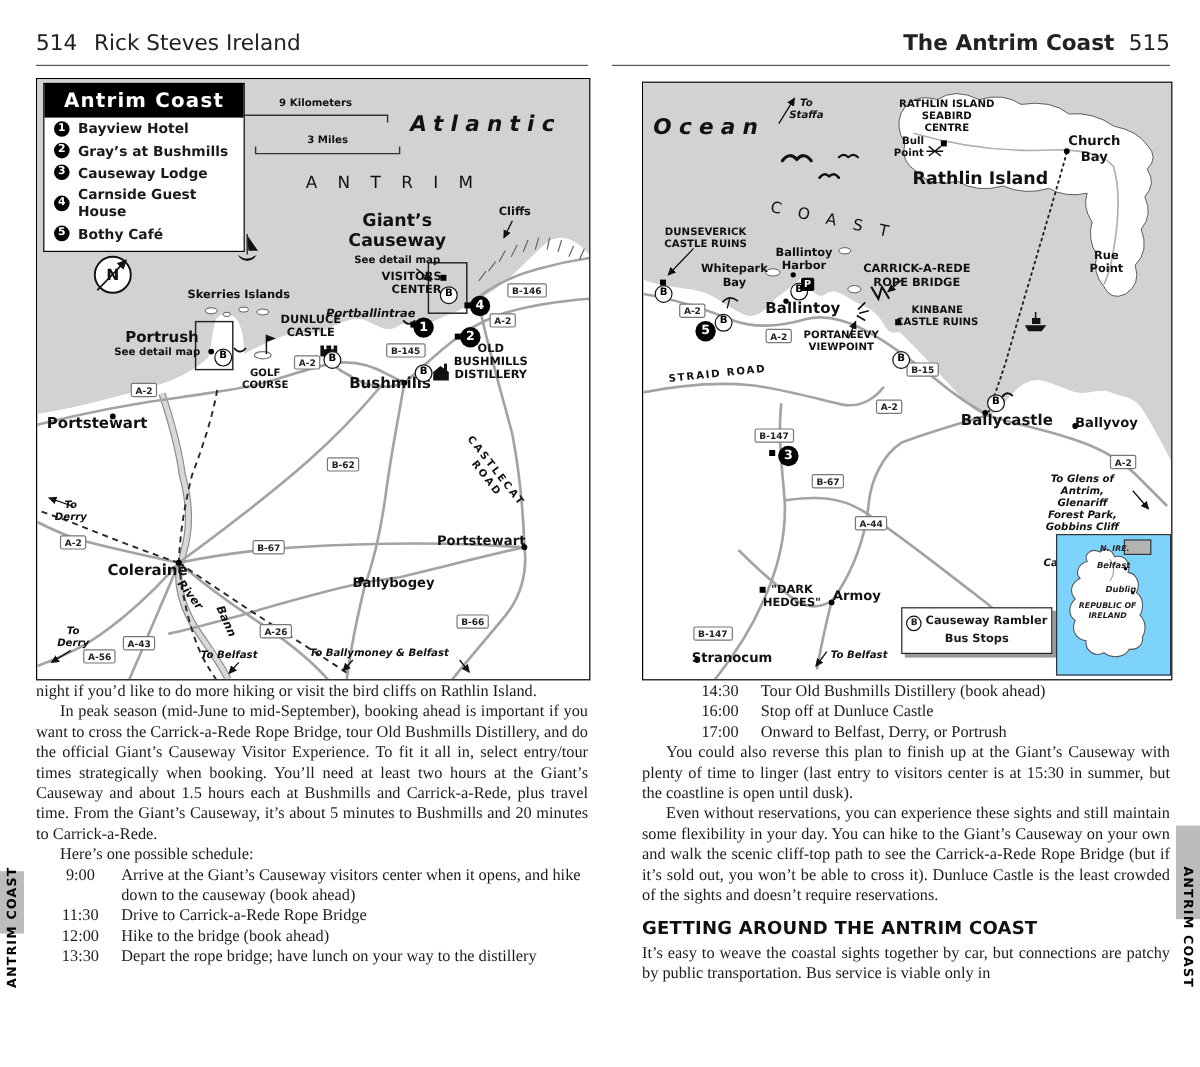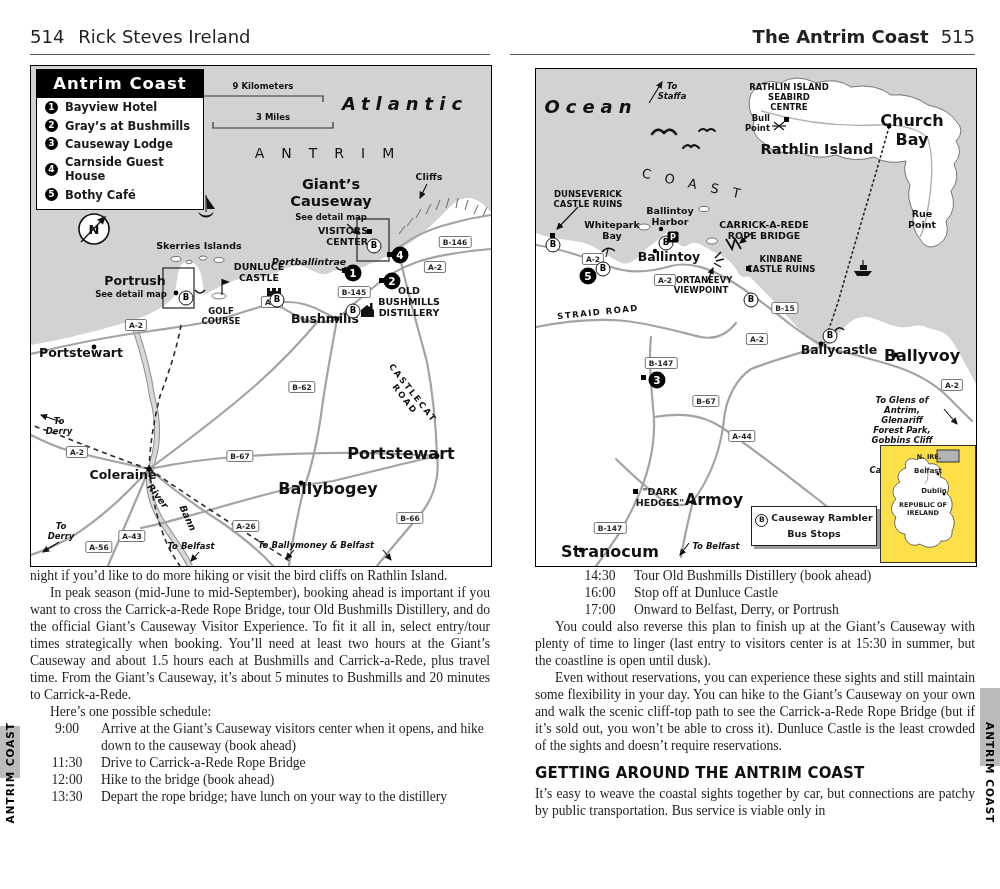--- a/index.html
+++ b/index.html
@@ -15,30 +15,30 @@
   
   .map{position:absolute;border:1.6px solid #000;background:#fff;overflow:hidden;}
   .map svg{position:absolute;left:0;top:0;}
   
   .ml{position:absolute;font-family:"DejaVu Sans",sans-serif;font-weight:600;font-size:10px;
       line-height:1.18;color:#111;white-space:pre-line;text-align:center;transform:translateX(-50%);}
   .sea{font-style:italic;font-weight:600;letter-spacing:6px;font-size:18px;}
   .reg{letter-spacing:17px;font-size:14px;font-weight:500;}
   .big{font-size:14.5px;font-weight:700;}
   .me{font-size:12.5px;font-weight:700;}
-  .me2{font-size:16px;font-weight:700;}
+  .me2{font-size:11px;font-weight:700;}
   .cap{font-size:9.5px;font-weight:700;}
   .cap2{font-size:8.5px;font-weight:700;}
   .sm{font-size:9.5px;}
   .tiny{font-size:8.5px;font-weight:700;}
   .it{font-style:italic;}
   .r{transform:translateX(-100%);text-align:right;}
   .badge{position:absolute;transform:translate(-50%,-50%);font:700 7.5px "DejaVu Sans",sans-serif;
          background:#fff;border:1px solid #777;border-radius:2px;padding:0.5px 3px;color:#222;
-         white-space:nowrap;z-index:3;margin-left:16px;}
+         white-space:nowrap;z-index:3;}
   .bcirc{position:absolute;transform:translate(-50%,-50%);width:13px;height:13px;border:1.4px solid #111;
          border-radius:50%;background:#fff;font:700 8.5px/11px "DejaVu Sans",sans-serif;text-align:center;
          color:#000;z-index:3;}
   .num{position:absolute;transform:translate(-50%,-50%);width:17px;height:17px;background:#000;
        border-radius:50%;color:#fff;font:700 10.5px/17px "DejaVu Sans",sans-serif;text-align:center;z-index:4;}
   .pbox{position:absolute;transform:translate(-50%,-50%);width:11px;height:11px;background:#000;color:#fff;
         font:700 8px/11px "DejaVu Sans",sans-serif;text-align:center;border-radius:1.5px;z-index:3;}
   
   .legend{position:absolute;left:5px;top:3px;width:166px;background:#fff;border:1.6px solid #000;z-index:5;}
   .legend-title{background:#000;color:#fff;font:700 16.5px "DejaVu Sans",sans-serif;text-align:center;
@@ -46,21 +46,21 @@
   .lrow{display:flex;align-items:center;gap:7px;padding:2.2px 0 2.2px 8px;font:600 11.5px "DejaVu Sans",sans-serif;}
   .lrow:first-of-type{padding-top:6px;} .lrow:last-of-type{padding-bottom:7px;}
   .lnum{flex:none;width:13px;height:13px;background:#000;border-radius:50%;color:#fff;
         font:700 9px/13px "DejaVu Sans",sans-serif;text-align:center;}
   
   .busbox{position:absolute;width:120px;border:1.8px solid #222;background:#fff;box-shadow:3px 3px 0 #9a9a9a;
         text-align:center;padding:4px 2px;z-index:5;font:700 9.5px/1.45 "DejaVu Sans",sans-serif;}
   .busbox .bc{display:inline-block;width:11px;height:11px;border:1.3px solid #111;border-radius:50%;
         font:700 7.5px/10px "DejaVu Sans",sans-serif;vertical-align:-1px;margin-right:3px;}
   
-  .inset{position:absolute;width:94px;height:116px;background:#fde047;border:1.4px solid #333;z-index:5;overflow:hidden;}
+  .inset{position:absolute;width:94px;height:116px;background:#7dd3fc;border:1.4px solid #333;z-index:5;overflow:hidden;font-style:italic;}
   .inset .ml{color:#222;}
   
   .body-col{position:absolute;font-family:"Liberation Serif","DejaVu Serif",serif;font-size:13.6px;
         line-height:17px;text-align:justify;color:#1c1c1c;}
   .body-col p{margin:0;}
   .ind{text-indent:20px;}
   .sched{display:flex;margin-left:16px;}
   .sched-r{margin-left:44px;}
   .sched .t{flex:none;width:42px;text-align:center;padding-right:13px;}
   .sched .x{flex:1;text-align:left;}

